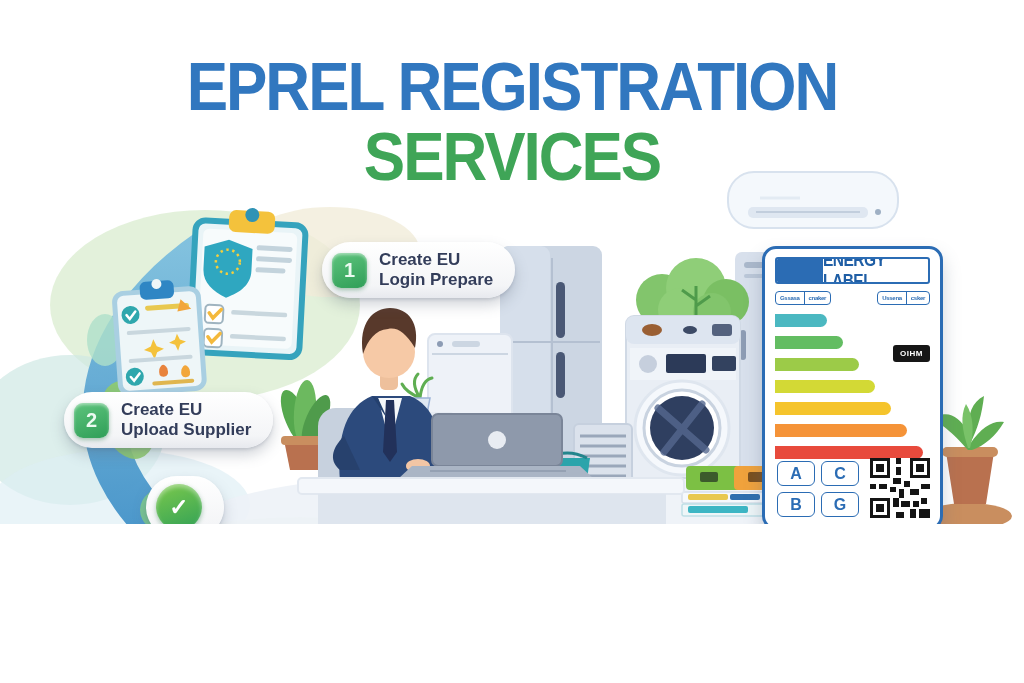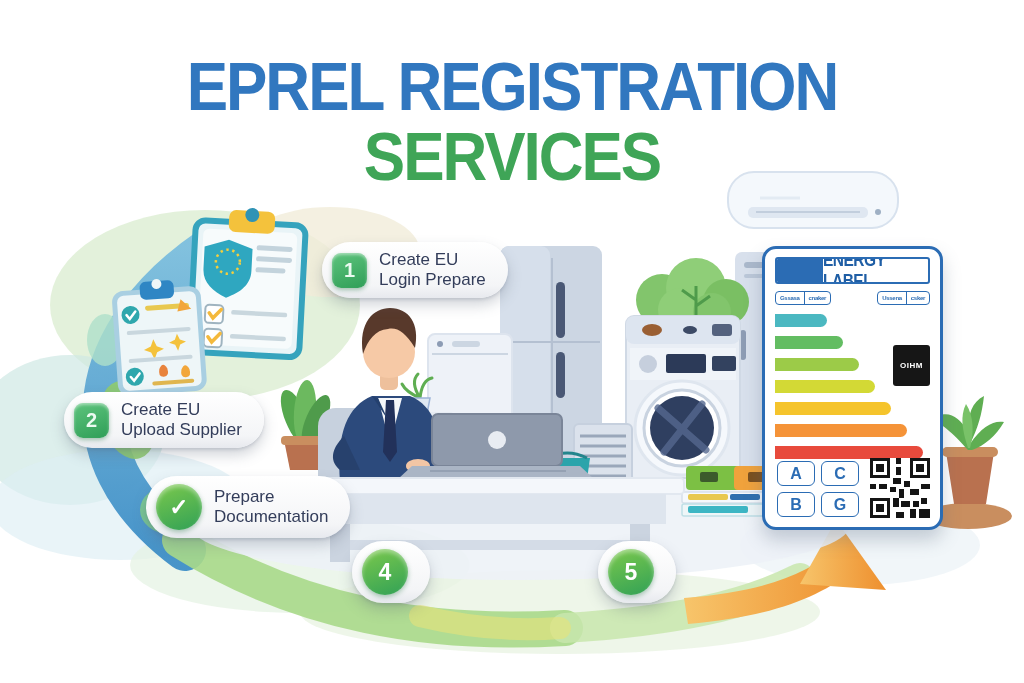--- a/index.html
+++ b/index.html
@@ -1,30 +1,30 @@
 <!DOCTYPE html>
 <html><head>
 <meta charset="utf-8">
 <style>
   * { margin:0; padding:0; box-sizing:border-box; }
   html,body { width:1024px; height:683px; background:#fff; font-family:"Liberation Sans", sans-serif; }
-  #canvas { position:relative; width:1024px; height:683px; overflow:hidden; background:#fff; }
+  #canvas { position:relative; width:1024px; height:524px; overflow:hidden; background:#fff; }
   svg.layer { position:absolute; left:0; top:0; width:1024px; height:683px; }
 
   
   .title-line { position:absolute; width:100%; text-align:center; font-weight:800; letter-spacing:-2px; transform:scaleY(1.12); transform-origin:center top; }
   #title1 { top:46px; font-size:62px; }
   #title2 { top:116px; font-size:62px; }
 
   
   .pill { position:absolute; display:flex; align-items:center; gap:12px;
           background:linear-gradient(180deg,#ffffff 0%,#f4f5f7 78%,#e7e9ee 100%);
           border-radius:32px; padding:8px 22px 8px 10px;
           box-shadow:0 7px 14px rgba(90,100,120,.28), 0 2px 3px rgba(90,100,120,.18); }
-  .pill .lbl { font-size:17px; line-height:20px; font-weight:400; color:#333d5a; }
+  .pill .lbl { font-size:17px; line-height:20px; font-weight:700; color:#333d5a; }
   .badge-sq { width:35px; height:35px; border-radius:9px; flex:0 0 35px;
               background:linear-gradient(160deg,#5ec47d,#2f9e57);
               box-shadow:inset 0 2px 3px rgba(255,255,255,.45), 0 2px 4px rgba(40,120,70,.4);
               color:#eafaf0; font-size:20px; font-weight:700;
               display:flex; align-items:center; justify-content:center; }
   .badge-ci { width:46px; height:46px; border-radius:50%; flex:0 0 46px;
               background:linear-gradient(160deg,#7cc94c,#31a156);
               box-shadow:inset 0 3px 4px rgba(255,255,255,.4), 0 2px 5px rgba(40,120,70,.4);
               color:#fff; font-size:23px; font-weight:700;
               display:flex; align-items:center; justify-content:center; }
@@ -44,21 +44,21 @@
                     color:#1f5ea5; font-weight:800; font-size:15.5px; letter-spacing:-0.5px;
                     transform:scaleY(1.15); }
   #el-info { display:flex; justify-content:space-between; margin-top:7px; }
   .info-group { display:flex; border:1.5px solid #2b6cb4; border-radius:4px; overflow:hidden; }
   .info-cell { font-size:6px; color:#2b6cb4; font-weight:700; padding:3px 4px; letter-spacing:-0.3px; }
   .info-cell + .info-cell { border-left:1.5px solid #2b6cb4; }
   #el-bars { margin-top:9px; }
   .el-bar { height:13px; border-radius:0 7px 7px 0; margin-bottom:9px; }
   .b0{width:52px}.b1{width:68px}.b2{width:84px}.b3{width:100px}.b4{width:116px}.b5{width:132px}.b6{width:148px}
   #el-badge { position:absolute; right:10px; top:96px; background:#161616; color:#fff;
-              font-size:8px; font-weight:700; padding:16px 7px; border-radius:3px; letter-spacing:.5px; }
+              font-size:8px; font-weight:700; padding:4px 7px; border-radius:3px; letter-spacing:.5px; }
   #el-grades { position:absolute; left:12px; bottom:10px; display:grid;
                grid-template-columns:38px 38px; grid-gap:6px; }
   .grade-box { height:25px; border:1.5px solid #2b6cb4; border-radius:6px;
                display:flex; align-items:center; justify-content:center;
                color:#2b6cb4; font-size:16px; font-weight:800; background:#fff; }
   #el-qr { position:absolute; right:10px; bottom:9px; width:60px; height:60px; }
 </style>
 </head>
 <body>
 
@@ -301,24 +301,20 @@
   </div>
   <div id="pill-2" class="pill">
     <div class="badge-sq">2</div>
     <div class="lbl">
       <div>Create EU</div>
       <div>Upload Supplier</div>
     </div>
   </div>
   <div id="pill-3" class="pill">
     <div class="badge-ci">✓</div>
-    <div class="lbl">
-      <div>Prepare</div>
-      <div>Documentation</div>
-    </div>
   </div>
   <div id="pill-4" class="pill">
     <div class="badge-ci">4</div>
   </div>
   <div id="pill-5" class="pill">
     <div class="badge-ci">5</div>
   </div>
 
   <div id="energy-label">
     <div id="el-header">

